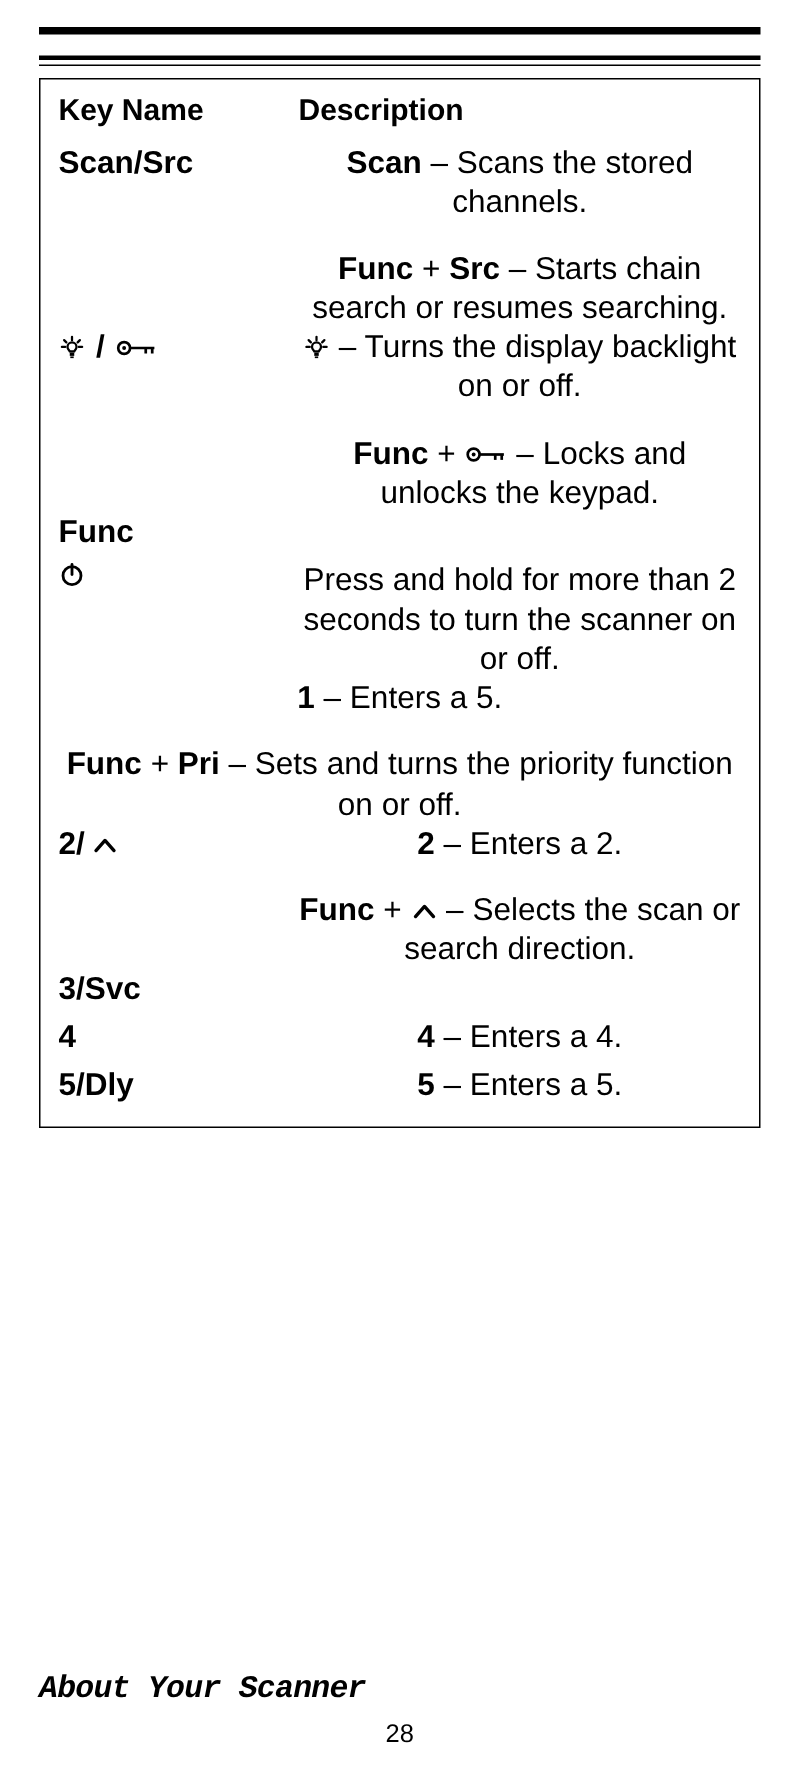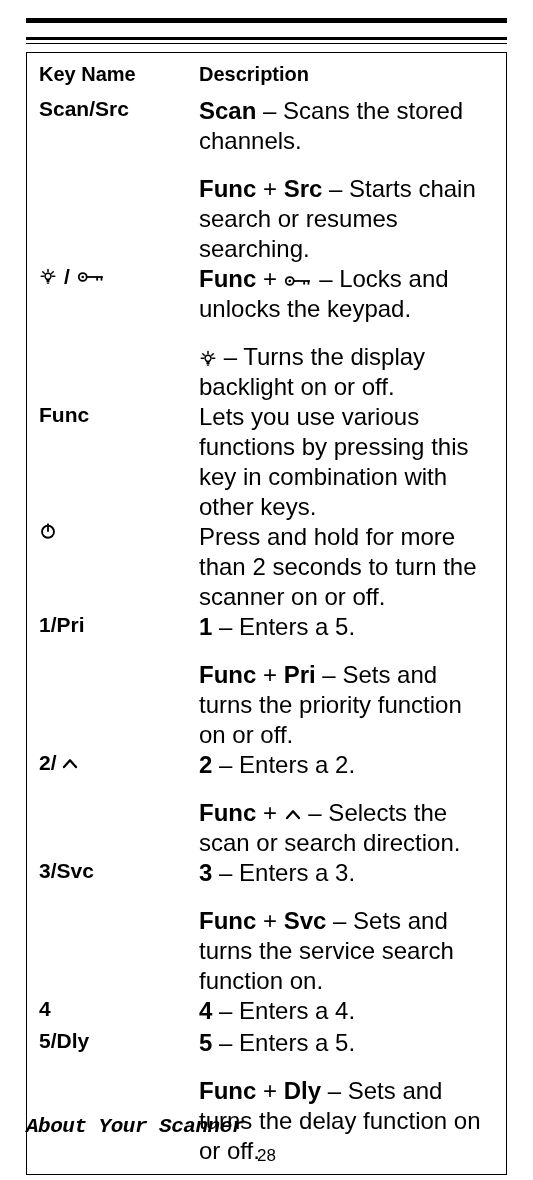--- a/index.html
+++ b/index.html
@@ -20,21 +20,21 @@
   }
   .th-row, .tr {
     display: flex;
     align-items: flex-start;
   }
   .th-row { margin-bottom: 10px; }
   .col-key { flex: 0 0 160px; padding-right: 8px; }
   .col-desc { flex: 1; }
   .th { font-weight: bold; font-size: 20px; }
   .key-name { font-weight: bold; font-size: 21px; line-height: 1.25; display: flex; align-items: center; gap: 4px; flex-wrap: wrap; }
-  .desc-block { font-size: 24px; line-height: 1.25; margin-bottom: 18px; }
+  .desc-block { font-size: 21px; line-height: 1.25; margin-bottom: 18px; text-align: center; }
   .desc-block:last-child { margin-bottom: 0; }
   .b { font-weight: bold; }
   .footer-title {
     position: absolute;
     left: 26px;
     bottom: 42px;
     font-family: Liberation Mono, monospace;
     font-weight: 900;
     font-style: italic;
     font-size: 21px;
@@ -92,66 +92,60 @@
               <svg width="28.8" height="18" viewBox="0 0 40 24">
                 <circle cx="8" cy="12" r="5.5" fill="none" stroke="#000" stroke-width="2.5"></circle>
                 <circle cx="8" cy="12" r="1.8" fill="#000"></circle>
                 <line x1="13" y1="12" x2="36" y2="12" stroke="#000" stroke-width="2.5"></line>
                 <line x1="28" y1="12" x2="28" y2="17" stroke="#000" stroke-width="2.5"></line>
                 <line x1="34" y1="12" x2="34" y2="17" stroke="#000" stroke-width="2.5"></line>
               </svg>
             </div>
           </div>
           <div class="col-desc">
-            <div class="desc-block"><span class="b">Func</span><span> + </span><svg width="28.8" height="18" viewBox="0 0 40 24">
-                <circle cx="8" cy="12" r="5.5" fill="none" stroke="#000" stroke-width="2.5"></circle>
-                <circle cx="8" cy="12" r="1.8" fill="#000"></circle>
-                <line x1="13" y1="12" x2="36" y2="12" stroke="#000" stroke-width="2.5"></line>
-                <line x1="28" y1="12" x2="28" y2="17" stroke="#000" stroke-width="2.5"></line>
-                <line x1="34" y1="12" x2="34" y2="17" stroke="#000" stroke-width="2.5"></line>
-              </svg><span> – Locks and unlocks the keypad.</span></div>
             <div class="desc-block"><svg width="18" height="18" viewBox="0 0 24 24">
                 <g fill="none" stroke="#000" stroke-width="2" stroke-linecap="round">
                   <line x1="12" y1="2" x2="12" y2="5"></line>
                   <line x1="5" y1="5" x2="7" y2="7"></line>
                   <line x1="19" y1="5" x2="17" y2="7"></line>
                   <line x1="3" y1="11" x2="6" y2="11"></line>
                   <line x1="21" y1="11" x2="18" y2="11"></line>
                 </g>
                 <path d="M8 11 a4 4 0 0 1 8 0 c0 2 -1.5 3 -2 4 h-4 c-0.5 -1 -2 -2 -2 -4 z" fill="none" stroke="#000" stroke-width="2"></path>
                 <rect x="10" y="16" width="4" height="3" fill="#000"></rect>
                 <rect x="10.5" y="19.5" width="3" height="1.5" fill="#000"></rect>
               </svg><span> – Turns the display backlight on or off.</span></div>
+            <div class="desc-block"><span class="b">Func</span><span> + </span><svg width="28.8" height="18" viewBox="0 0 40 24">
+                <circle cx="8" cy="12" r="5.5" fill="none" stroke="#000" stroke-width="2.5"></circle>
+                <circle cx="8" cy="12" r="1.8" fill="#000"></circle>
+                <line x1="13" y1="12" x2="36" y2="12" stroke="#000" stroke-width="2.5"></line>
+                <line x1="28" y1="12" x2="28" y2="17" stroke="#000" stroke-width="2.5"></line>
+                <line x1="34" y1="12" x2="34" y2="17" stroke="#000" stroke-width="2.5"></line>
+              </svg><span> – Locks and unlocks the keypad.</span></div>
           </div>
         </div>
         <div class="tr">
           <div class="col-key key-slot">
             <div class="key-name">Func</div>
-          </div>
-          <div class="col-desc">
-            <div class="desc-block"><span>Lets you use various functions by pressing this key in combination with other keys.</span></div>
           </div>
         </div>
         <div class="tr">
           <div class="col-key key-slot">
             <div class="key-name">
               <svg width="18" height="18" viewBox="0 0 24 24">
                 <circle cx="12" cy="13" r="8" fill="none" stroke="#000" stroke-width="2.5"></circle>
                 <line x1="12" y1="3" x2="12" y2="12" stroke="#000" stroke-width="2.5" stroke-linecap="round"></line>
               </svg>
             </div>
           </div>
           <div class="col-desc">
             <div class="desc-block"><span>Press and hold for more than 2 seconds to turn the scanner on or off.</span></div>
           </div>
         </div>
         <div class="tr">
-          <div class="col-key key-slot">
-            <div class="key-name">1/Pri</div>
-          </div>
           <div class="col-desc">
             <div class="desc-block"><span class="b">1</span><span> – Enters a 5.</span></div>
             <div class="desc-block"><span class="b">Func</span><span> + </span><span class="b">Pri</span><span> – Sets and turns the priority function on or off.</span></div>
           </div>
         </div>
         <div class="tr">
           <div class="col-key key-slot">
             <div class="key-name">
               <span class="b">2/</span>
               <svg width="18" height="12.6" viewBox="0 0 24 16">
@@ -163,40 +157,35 @@
             <div class="desc-block"><span class="b">2</span><span> – Enters a 2.</span></div>
             <div class="desc-block"><span class="b">Func</span><span> + </span><svg width="18" height="12.6" viewBox="0 0 24 16">
                 <path d="M4 13 L12 4 L20 13" fill="none" stroke="#000" stroke-width="3" stroke-linecap="round" stroke-linejoin="round"></path>
               </svg><span> – Selects the scan or search direction.</span></div>
           </div>
         </div>
         <div class="tr">
           <div class="col-key key-slot">
             <div class="key-name">3/Svc</div>
           </div>
-          <div class="col-desc">
-            <div class="desc-block"><span class="b">3</span><span> – Enters a 3.</span></div>
-            <div class="desc-block"><span class="b">Func</span><span> + </span><span class="b">Svc</span><span> – Sets and turns the service search function on.</span></div>
-          </div>
         </div>
         <div class="tr">
           <div class="col-key key-slot">
             <div class="key-name">4</div>
           </div>
           <div class="col-desc">
             <div class="desc-block"><span class="b">4</span><span> – Enters a 4.</span></div>
           </div>
         </div>
         <div class="tr">
           <div class="col-key key-slot">
             <div class="key-name">5/Dly</div>
           </div>
           <div class="col-desc">
             <div class="desc-block"><span class="b">5</span><span> – Enters a 5.</span></div>
-            <div class="desc-block"><span class="b">Func</span><span> + </span><span class="b">Dly</span><span> – Sets and turns the delay function on or off.</span></div>
           </div>
         </div>
       </div>
   </div>
 
   <div class="footer-title">About Your Scanner</div>
   <div class="page-num">28</div>
 </div>
 
 </body></html>

